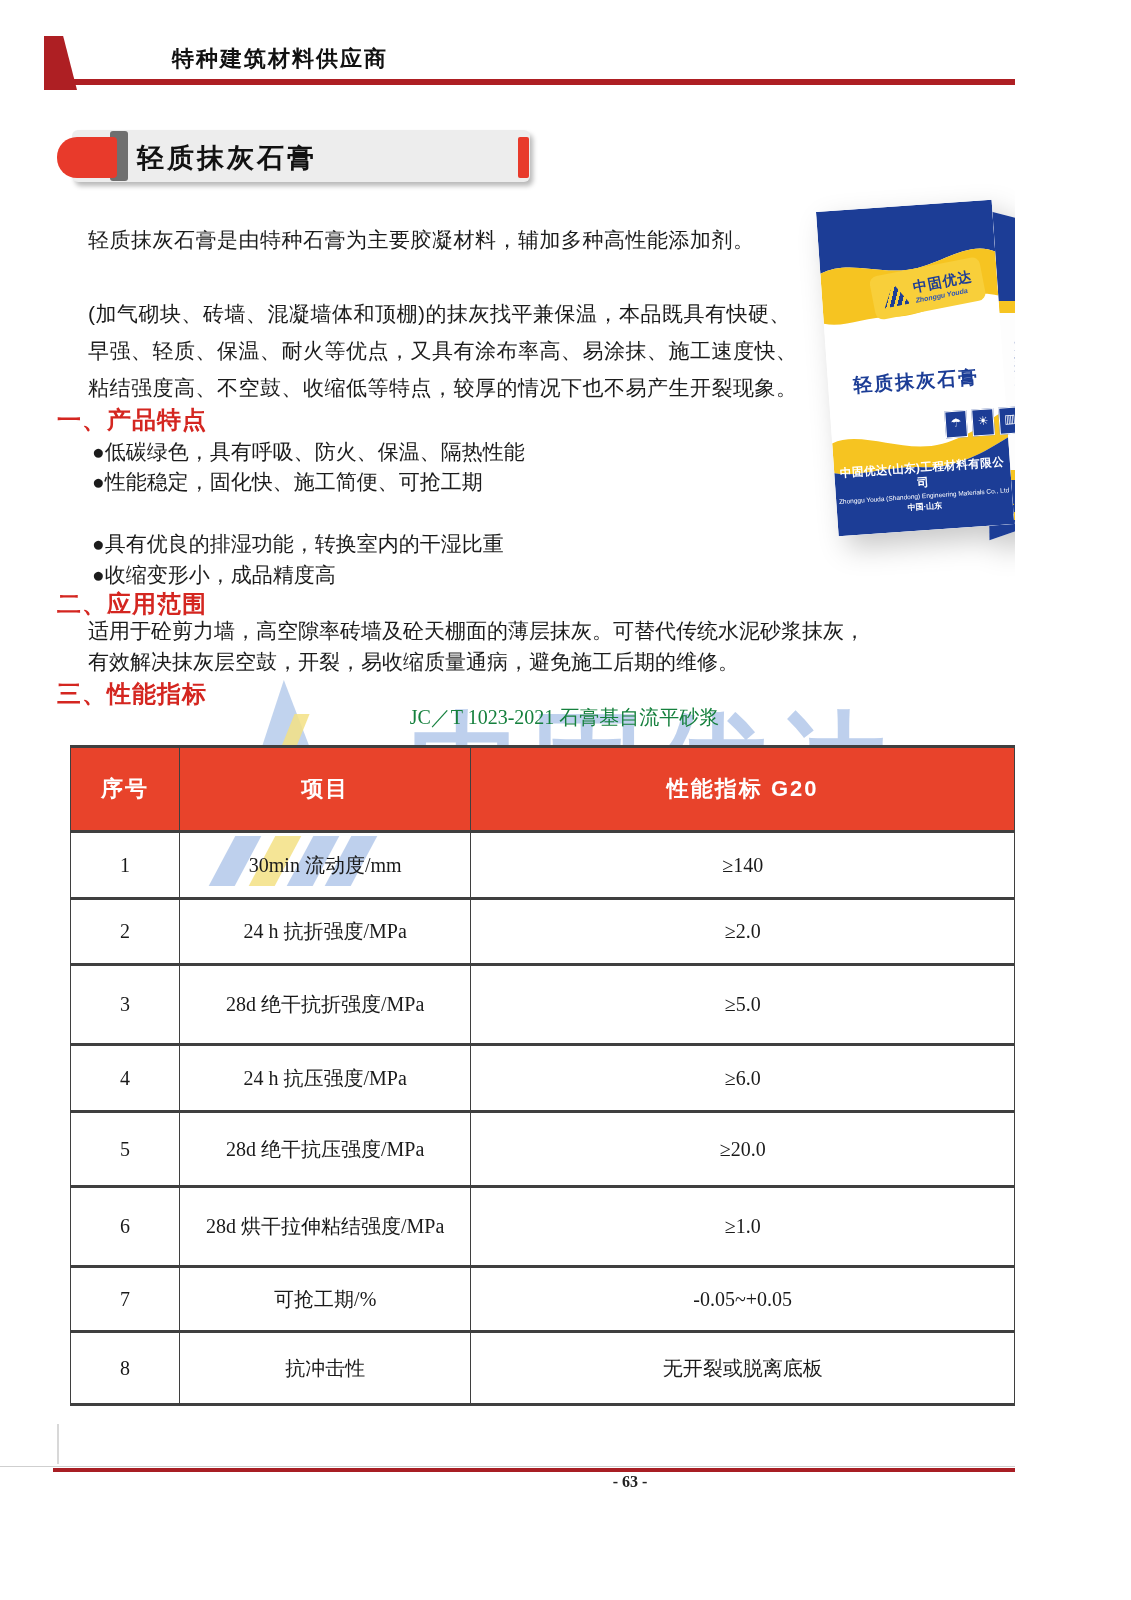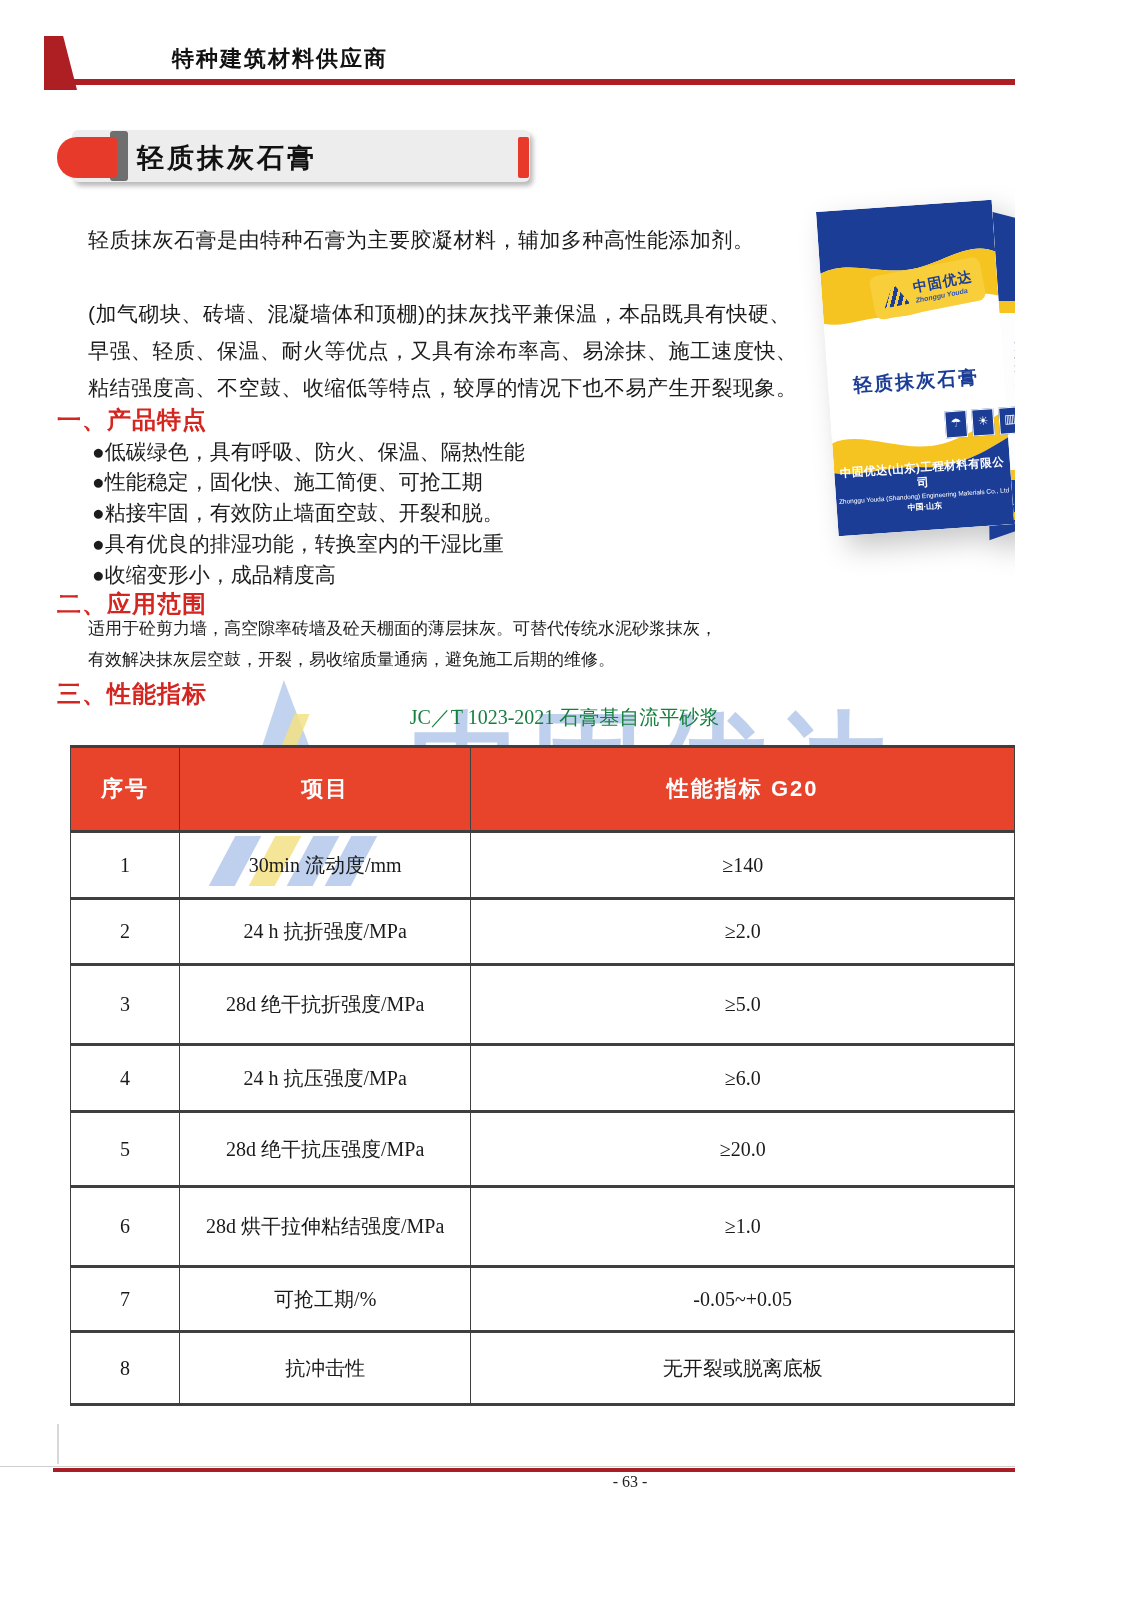--- a/index.html
+++ b/index.html
@@ -20,21 +20,21 @@
   .banner-red{left:57px;top:137px;width:60px;height:41px;background:#E83A2B;border-radius:20px 4px 4px 20px;}
   .banner-title{left:137px;top:140px;font-size:27px;font-weight:bold;letter-spacing:3px;color:#111;}
   .banner-red-right{left:518px;top:137px;width:11px;height:41px;background:#E83A2B;border-radius:2px;}
 
   
   .intro-line{left:88px;width:720px;font-size:21px;letter-spacing:0.5px;color:#1c1c1c;}
 
   
   .sec-heading{left:57px;font-size:24px;font-weight:bold;color:#D42620;letter-spacing:1px;}
   .bullet-line{left:92px;width:700px;font-size:21px;color:#1c1c1c;}
-  .app-line{left:88px;width:780px;font-size:17px;color:#1c1c1c;}
+  .app-line{left:88px;width:780px;font-size:21px;color:#1c1c1c;}
 
   
   .tbl-title{left:70px;top:704px;width:989px;text-align:center;font-size:20px;color:#15803d;
              font-family:"Liberation Serif","DejaVu Serif",serif;z-index:3;}
 
   
   .wm{z-index:1;pointer-events:none;}
   .wm-tri{left:236px;top:680px;width:104px;height:146px;background:rgba(126,162,220,0.48);
           clip-path:polygon(46% 0,100% 100%,0 100%);}
   .wm-tri-stripe{left:276px;top:714px;width:15px;height:92px;background:rgba(243,224,132,0.85);
@@ -56,21 +56,21 @@
       border-top:3px solid #3f3f3f;border-bottom:3px solid #3f3f3f;text-align:center;vertical-align:middle;
       padding:0;background:transparent;}
   .perf-table th{background:#E8432B;color:#fff;font-size:22px;font-weight:bold;letter-spacing:2px;
       font-family:"Liberation Sans",sans-serif;}
   .perf-table td{font-family:"Liberation Serif","DejaVu Serif",serif;font-size:20px;color:#1a1a1a;}
 
   
   .foot-gray{left:0;top:1466px;width:1131px;height:1px;background:#cfcfcf;}
   .foot-red{left:53px;top:1468px;width:1078px;height:4px;background:#A81E24;}
   .foot-page{left:560px;top:1473px;width:140px;text-align:center;font-size:16px;color:#222;
-             font-family:"Liberation Serif","DejaVu Serif",serif;}
+             font-family:"Liberation Serif","DejaVu Serif",serif;font-weight:bold;}
   .foot-tick{left:57px;top:1424px;width:2px;height:40px;background:#d8d8d8;}
 
   
   .pkg{left:780px;top:185px;width:351px;height:410px;filter:drop-shadow(10px 12px 14px rgba(0,0,0,0.22));}
   .pkg-side{position:absolute;left:205px;top:13px;width:74px;height:344px;background:#fdfdfd;
             clip-path:polygon(0 3.5%,100% 9%,100% 92.5%,6% 99.5%);}
   .pkg-side-top{position:absolute;left:0;top:0;width:100%;height:30%;background:#1C3D96;}
   .pkg-side-yellow1{position:absolute;left:0;top:30%;width:100%;height:3.5%;background:#F6C421;}
   .pkg-side-text{position:absolute;left:50%;top:36%;transform:translateX(-50%);writing-mode:vertical-rl;
             text-orientation:upright;font-size:15px;font-weight:bold;color:#1C3D96;letter-spacing:5px;}
@@ -156,21 +156,20 @@
         <div class="cn">中固优达(山东)工程材料有限公司</div>
         <div class="en">Zhonggu Youda (Shandong) Engineering Materials Co., Ltd</div>
         <div class="origin">中国·山东</div>
       </div>
     </div>
   </div>
 
   <div class="abs sec-heading" style="top:404px">一、产品特点</div>
   <div class="abs bullet-line" style="top:438px">●低碳绿色，具有呼吸、防火、保温、隔热性能</div>
   <div class="abs bullet-line" style="top:468px">●性能稳定，固化快、施工简便、可抢工期</div>
-  <div class="abs bullet-line" style="top:499px">●粘接牢固，有效防止墙面空鼓、开裂和脱。</div>
   <div class="abs bullet-line" style="top:530px">●具有优良的排湿功能，转换室内的干湿比重</div>
   <div class="abs bullet-line" style="top:561px">●收缩变形小，成品精度高</div>
 
   <div class="abs sec-heading" style="top:588px">二、应用范围</div>
   <div class="abs app-line" style="top:617px">适用于砼剪力墙，高空隙率砖墙及砼天棚面的薄层抹灰。可替代传统水泥砂浆抹灰，</div>
   <div class="abs app-line" style="top:648px">有效解决抹灰层空鼓，开裂，易收缩质量通病，避免施工后期的维修。</div>
 
   <div class="abs sec-heading" style="top:678px">三、性能指标</div>
   <div class="abs tbl-title">JC／T 1023-2021 石膏基自流平砂浆</div>
 

